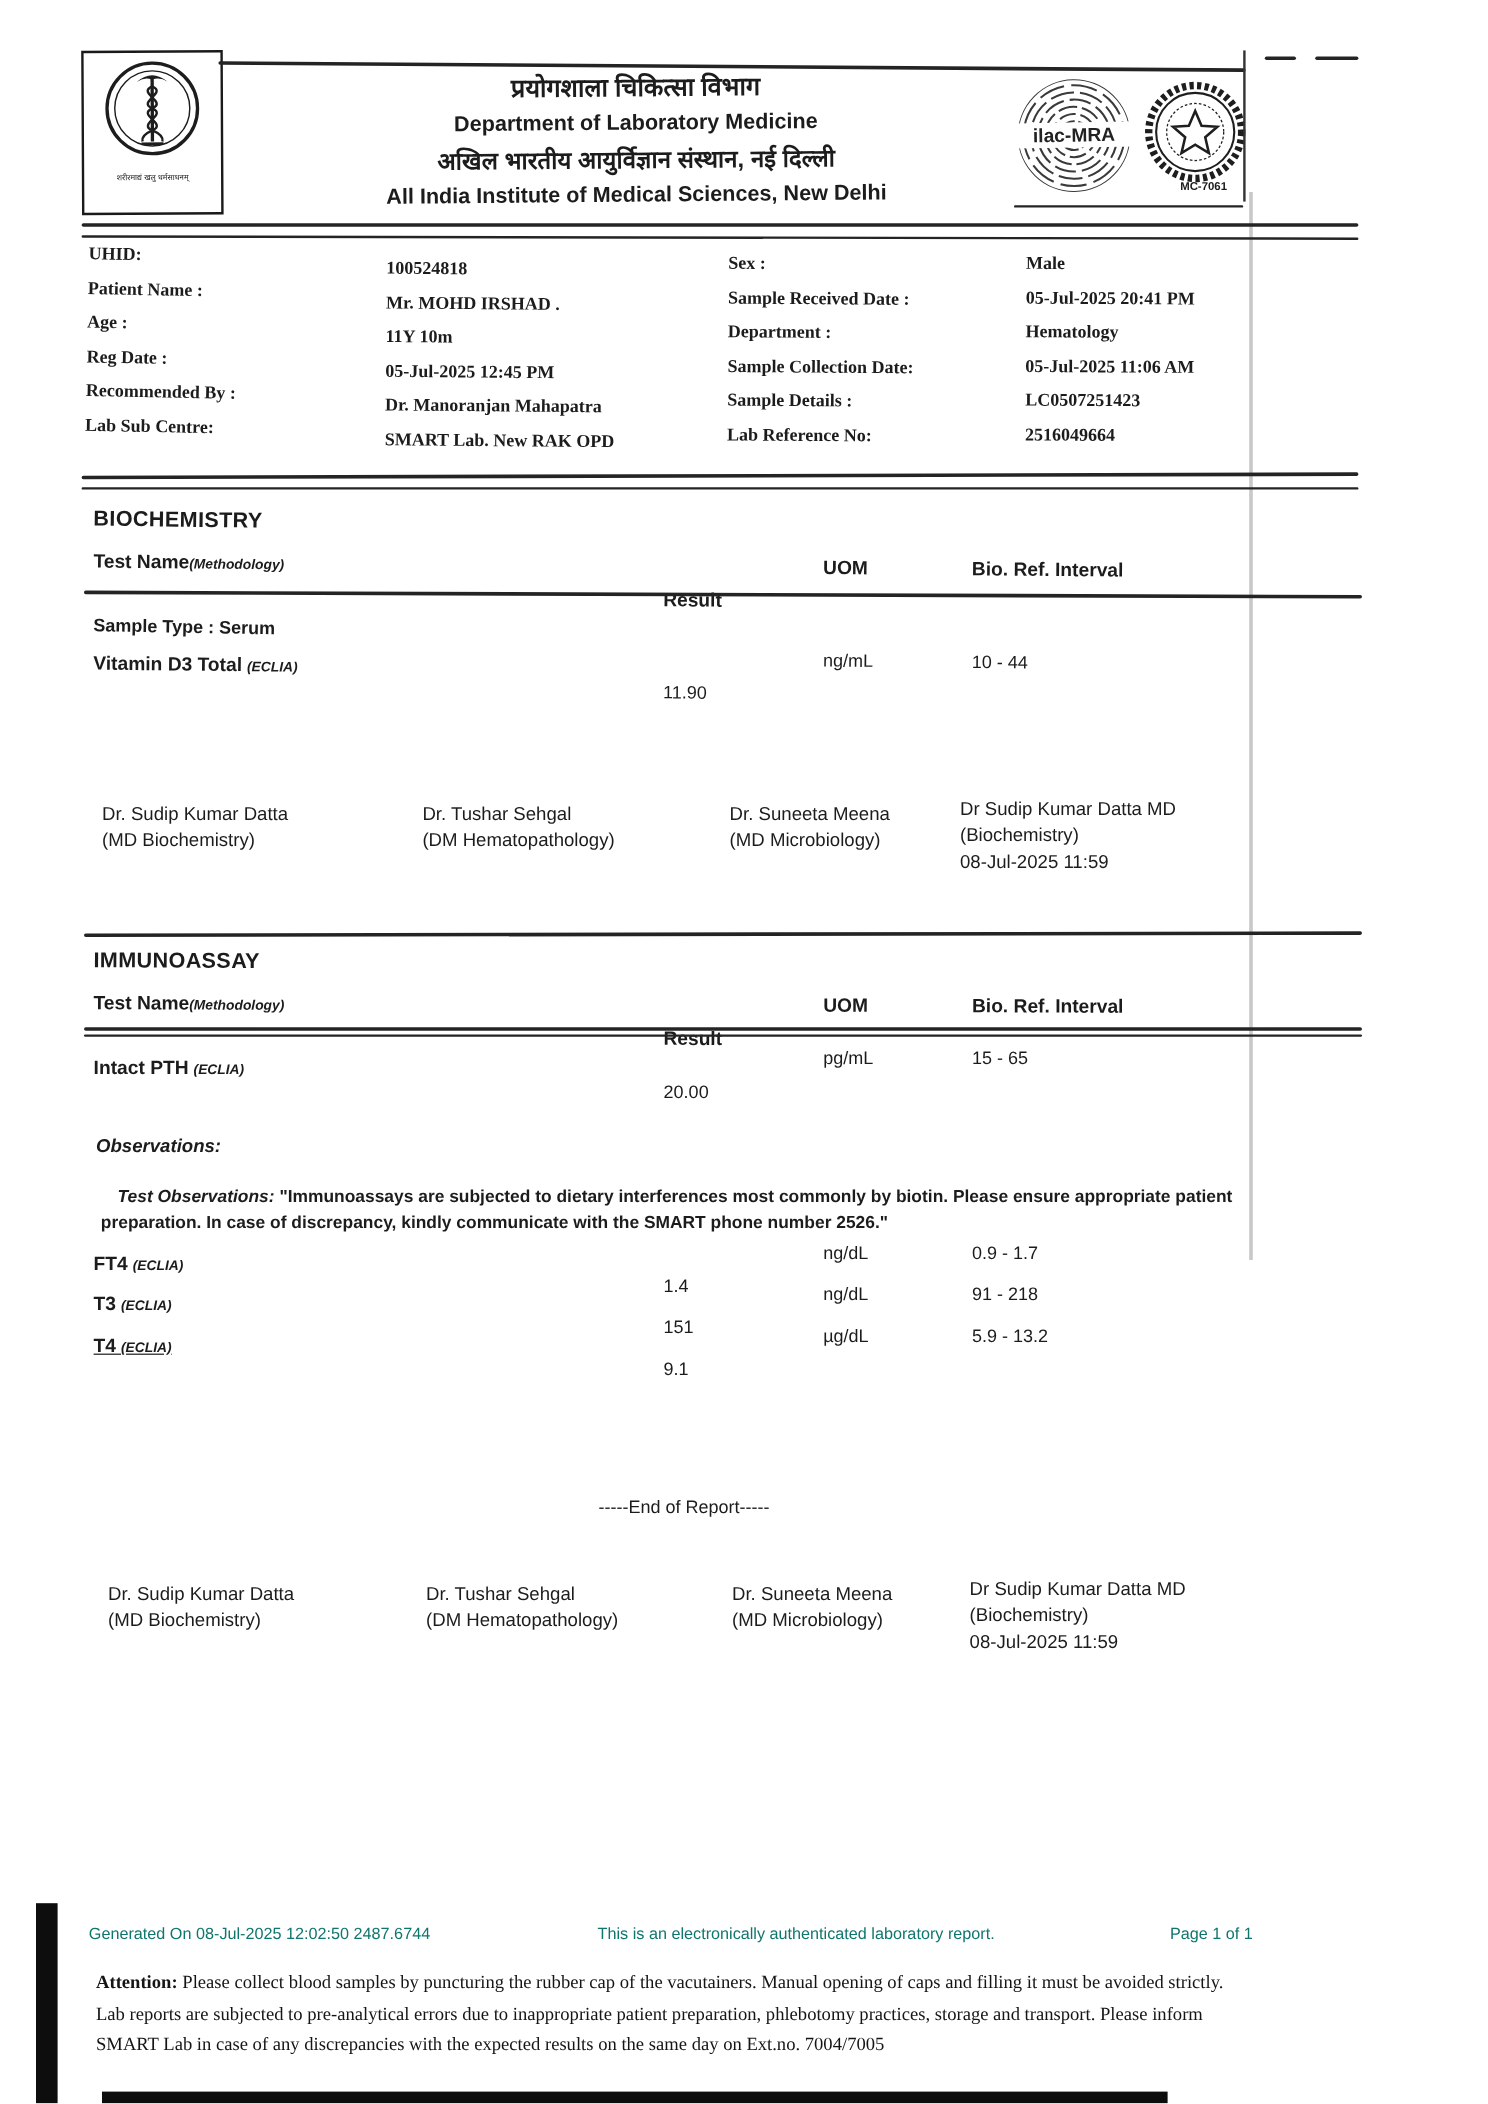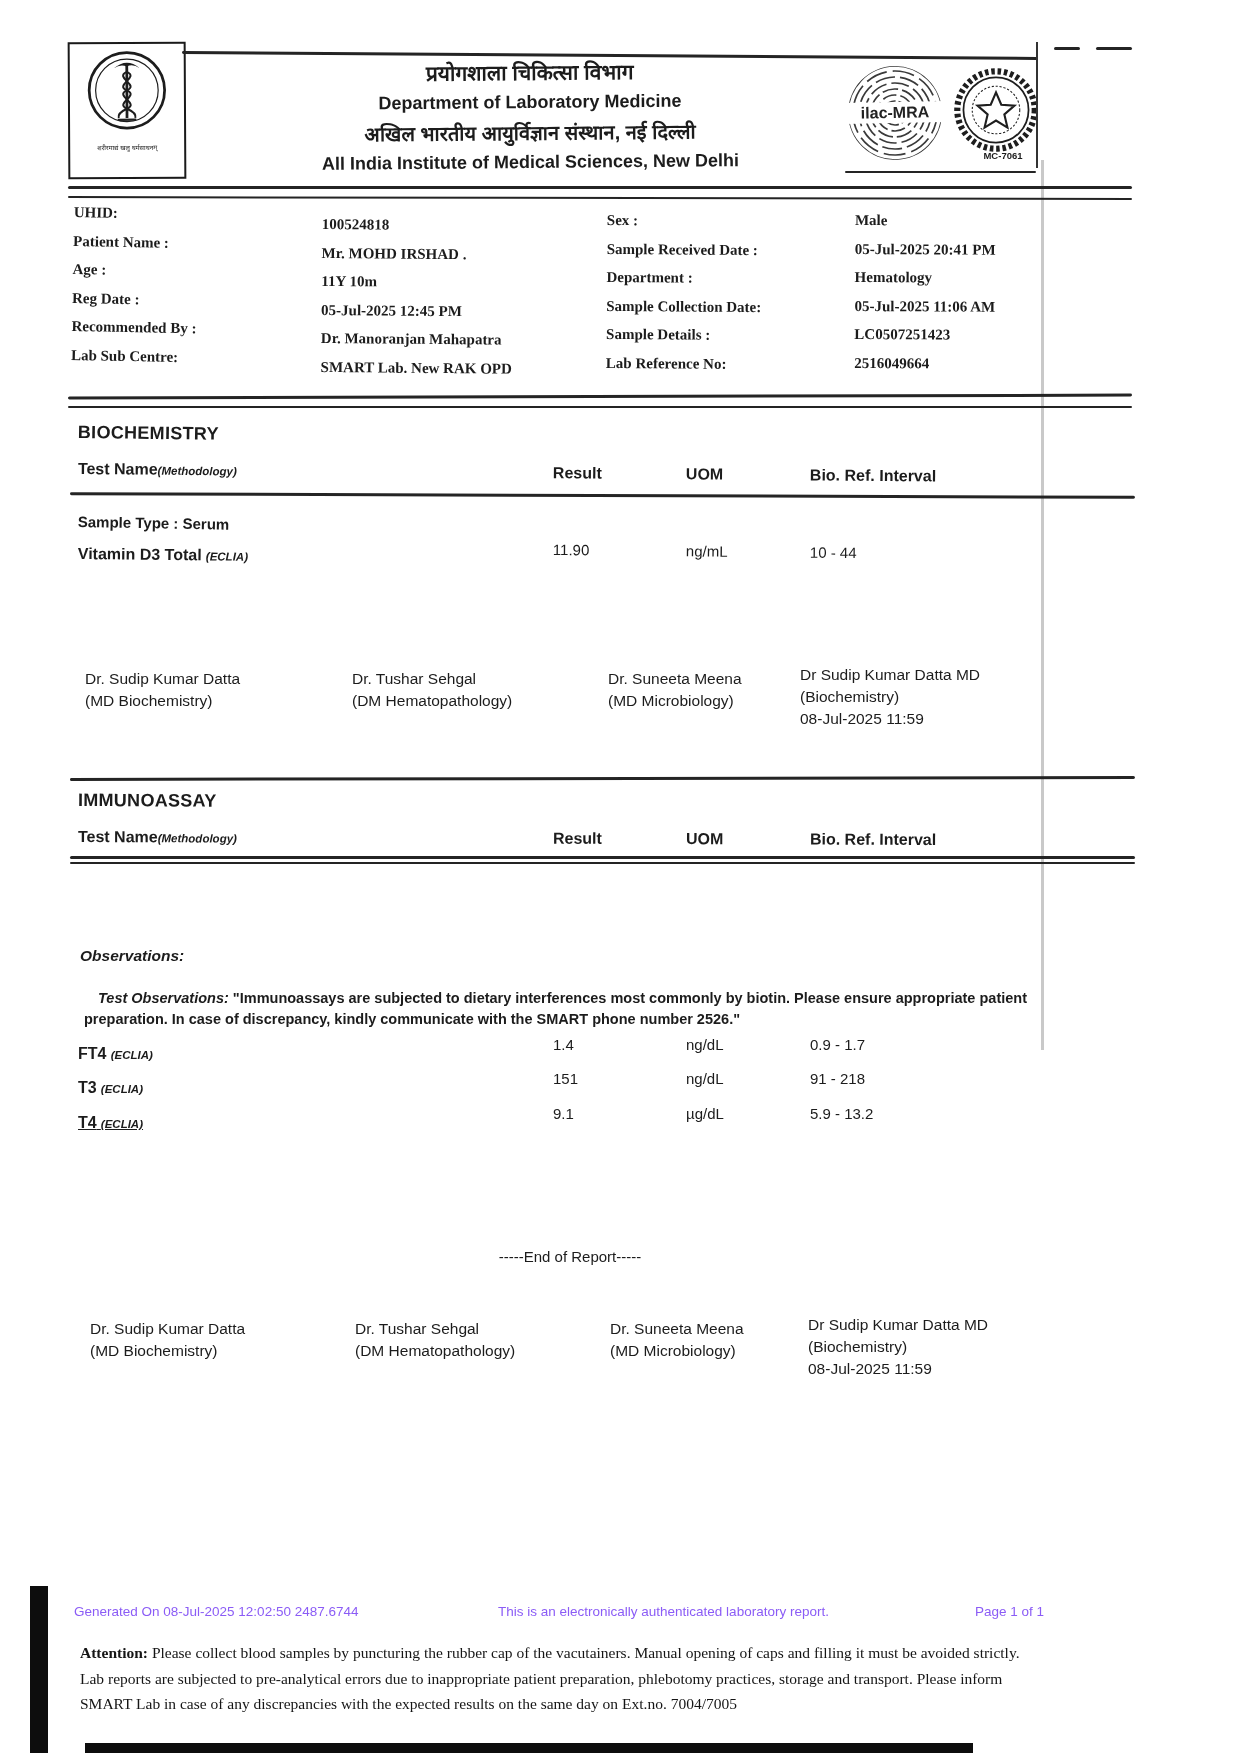--- a/index.html
+++ b/index.html
@@ -19,30 +19,30 @@
   #title-block .h2{font-size:20px;margin-bottom:6px;}
   #title-block .e2{font-size:18px;}
   .logo-caption{font-size:6.5px;color:#222;line-height:8px;}
   
   .pcol{position:absolute;font-weight:bold;font-size:15px;}
   .pcol div{height:28.6px;line-height:28.6px;white-space:nowrap;}
   
   .trow{position:absolute;left:78px;width:1062px;height:34px;font-size:15px;}
   .trow .cc{position:absolute;top:0;white-space:nowrap;}
   .c-test{left:0;top:8px;}
-  .c-res{left:475px;} .c-uom{left:608px;} .c-ref{left:732px;}
+  .c-res{left:475px;margin-top:28px;} .c-uom{left:608px;} .c-ref{left:732px;}
   .thead .c-test{top:0;}
   .tname{font-weight:bold;font-size:16px;}
   .tmethod{font-weight:bold;font-style:italic;font-size:11.5px;}
   .thead .cc{font-weight:bold;font-size:16px;}
   .sec-title{position:absolute;left:78px;font-weight:bold;font-size:18px;letter-spacing:0.3px;}
   
   .sigcol{position:absolute;font-size:15.5px;line-height:22px;white-space:nowrap;}
   
-  .faded{color:#8b5cf6;font-size:13.5px;white-space:nowrap;}
+  .faded{color:#0f766e;font-size:13.5px;white-space:nowrap;}
   #attention{position:absolute;left:80px;top:1640px;width:956px;
              font-family:"Liberation Serif",serif;font-size:15.5px;line-height:25.5px;color:#151515;}
   .bar{position:absolute;background:#0d0d0d;}
 </style>
 </head>
 <body>
 
 <div id="page">
 
   <div id="logo-box">
@@ -182,20 +182,26 @@
 
   <div class="trow thead" style="top:828px;transform:rotate(0.2deg);transform-origin:left top;">
     <span class="cc c-test"><span class="tname">Test Name</span><span class="tmethod">(Methodology)</span></span>
     <span class="cc c-res">Result</span>
     <span class="cc c-uom">UOM</span>
     <span class="cc c-ref">Bio. Ref. Interval</span>
   </div>
   <div class="hline" style="left:70px;top:856px;width:1065px;height:2.5px;"></div>
   <div class="hline" style="left:70px;top:862px;width:1065px;height:1.5px;"></div>
 
+  <div class="trow" style="top:874px;">
+    <span class="cc c-test" style="top:8px;"><span class="tname">Intact PTH</span> <span class="tmethod">(ECLIA)</span></span>
+    <span class="cc c-res">20.00</span>
+    <span class="cc c-uom">pg/mL</span>
+    <span class="cc c-ref">15 - 65</span>
+  </div>
 
   <div class="abs" style="left:80px;top:947px;font-weight:bold;font-style:italic;font-size:15.5px;">Observations:</div>
 
   <div class="abs" style="left:84px;top:988px;width:952px;font-size:14.5px;line-height:21px;font-weight:bold;text-indent:14px;">
     <span style="font-style:italic;font-weight:600;">Test Observations:</span>
     <span>"Immunoassays are subjected to dietary interferences most commonly by biotin. Please ensure appropriate patient preparation. In case of discrepancy, kindly communicate with the SMART phone number 2526."</span>
   </div>
 
   <div class="trow" style="top:1036px;">
     <span class="cc c-test" style="top:9px;"><span class="tname">FT4</span> <span class="tmethod">(ECLIA)</span></span>

